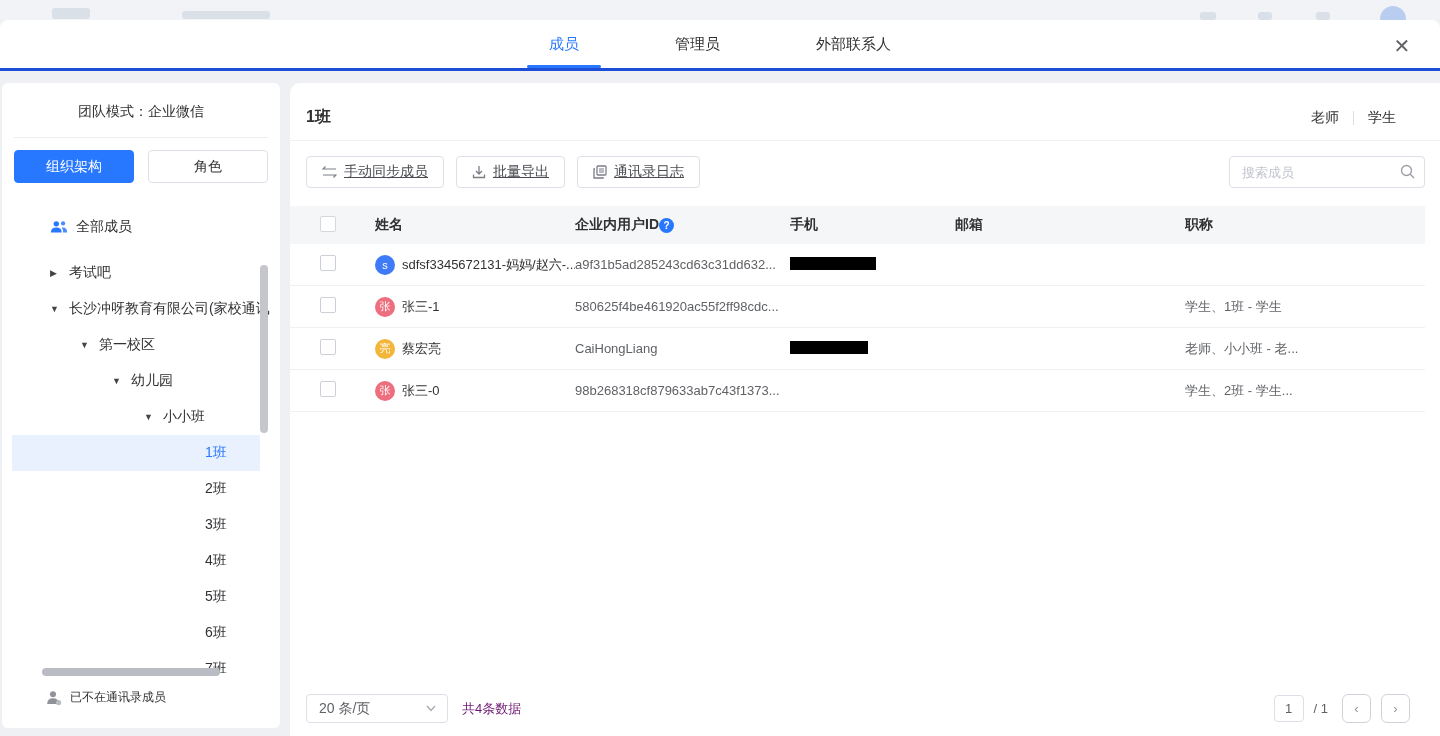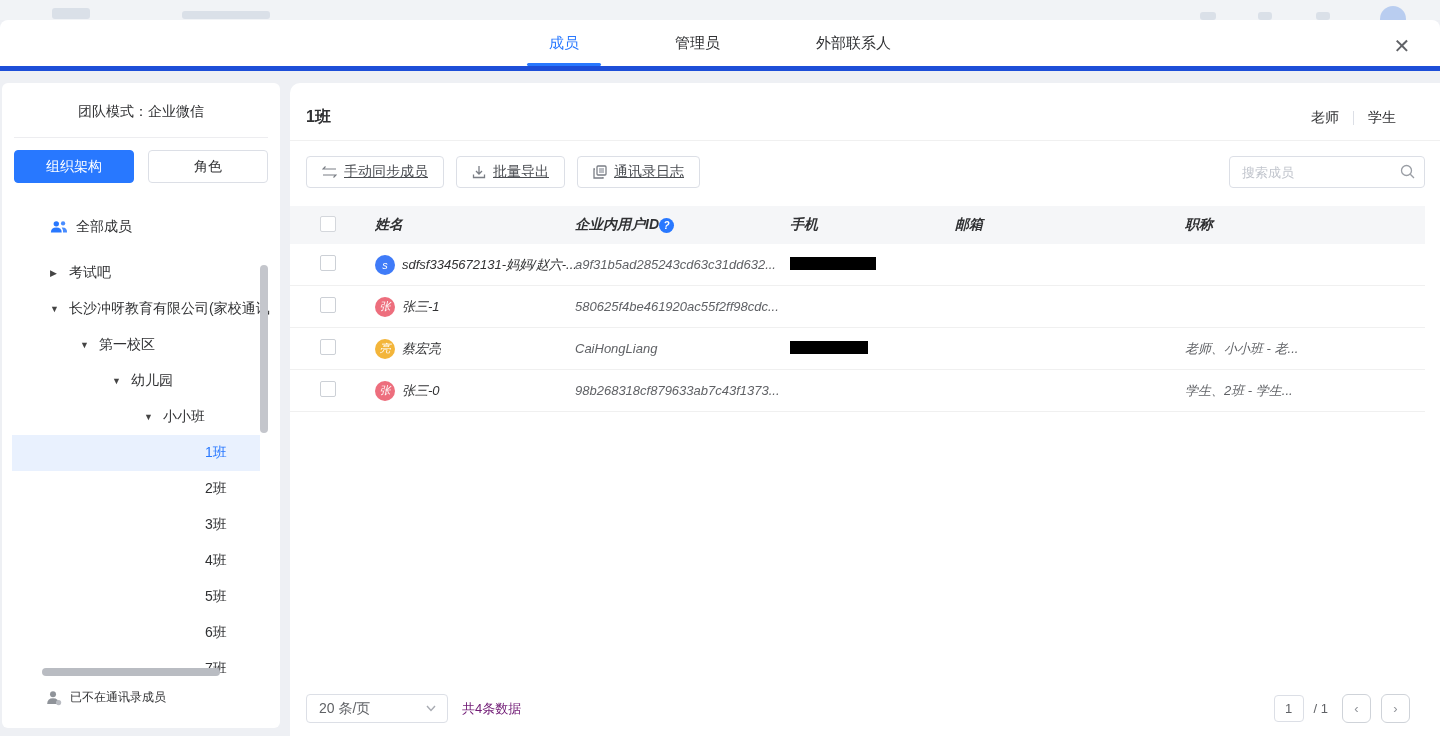--- a/index.html
+++ b/index.html
@@ -7,21 +7,21 @@
   body { font-family:"Liberation Sans","DejaVu Sans",sans-serif; background:#eef0f4; color:#303133; }
   .screen { position:relative; width:1440px; height:736px; }
 
   
   .backdrop { position:absolute; top:0; left:0; width:1440px; height:20px; background:#f1f3f6; }
   .bd-blob { position:absolute; background:#c7d0dd; opacity:.55; border-radius:3px; }
   .bd-avatar { position:absolute; width:26px; height:26px; border-radius:50%; background:#b9cdf0; top:6px; left:1380px; }
 
   
   .modal { position:absolute; top:20px; left:0; width:1440px; height:716px; background:#eef0f4; display:flex; flex-direction:column; border-radius:8px 8px 0 0; overflow:hidden; }
-  .modal-header { position:relative; height:51px; background:#fff; border-bottom:5px solid #1d4ed8; display:flex; justify-content:center; align-items:center; flex:none; }
+  .modal-header { position:relative; height:51px; background:#fff; border-bottom:3px solid #1d4ed8; display:flex; justify-content:center; align-items:center; flex:none; }
   .tabs { display:flex; height:100%; }
   .tab { position:relative; display:flex; align-items:center; padding:0 22px; margin:0 26px; font-size:15px; color:#303133; cursor:pointer; }
   .tab.active { color:#2878ff; }
   .tab.active::after { content:""; position:absolute; left:0; right:0; bottom:0; height:3px; background:#2878ff; border-radius:2px; }
   .close-btn { position:absolute; right:18px; top:0; height:51px; width:40px; border:none; background:transparent; font-size:20px; color:#606266; cursor:pointer; }
 
   .modal-body { flex:1; display:flex; padding:12px 0 0 2px; gap:10px; min-height:0; }
 
   
   .sidebar { position:relative; width:278px; flex:none; background:#fff; border-radius:6px; margin-bottom:8px; overflow:hidden; }
@@ -56,21 +56,21 @@
 
   .toolbar { display:flex; align-items:center; padding:15px 15px 14px 16px; }
   .tb-btn { display:flex; align-items:center; gap:7px; height:32px; padding:0 15px; margin-right:12px; background:#fff; border:1px solid #dcdfe6; border-radius:4px; font-size:14px; color:#4a4d52; cursor:pointer;text-decoration:underline; }
   .tb-btn svg { flex:none; }
   .search-box { margin-left:auto; position:relative; width:196px; height:32px; }
   .search-box input { width:100%; height:100%; border:1px solid #dcdfe6; border-radius:4px; padding:0 32px 0 12px; font-size:13px; color:#303133; outline:none; font-family:inherit; }
   .search-box input::placeholder { color:#c0c4cc; }
   .search-icon { position:absolute; right:10px; top:8px; }
 
   .table { margin:4px 15px 0 0; }
-  .trow { display:grid; grid-template-columns:55px 200px 215px 165px 230px 1fr; align-items:center; padding-left:30px;font-style:italic; }
+  .trow { display:grid; grid-template-columns:55px 200px 215px 165px 230px 1fr; align-items:center; padding-left:30px; }
   .thead { height:38px; background:#f5f6f8; font-weight:bold; font-size:14px; color:#303133; }
   .th-id { display:flex; align-items:center; }
   .help-badge { width:15px; height:15px; border-radius:50%; background:#2878ff; color:#fff; font-size:10px; font-weight:bold; display:flex; align-items:center; justify-content:center; cursor:pointer; }
   .tbody-row { height:42px; border-bottom:1px solid #f0f0f0; font-size:13px; color:#606266; }
   .name-cell { display:flex; align-items:center; font-size:13px; color:#303133; overflow:hidden; white-space:nowrap; }
   .avatar { width:20px; height:20px; border-radius:50%; color:#fff; font-size:11px; display:flex; align-items:center; justify-content:center; margin-right:7px; flex:none; }
   .cb { width:16px; height:16px; border:1px solid #ccd0d6; border-radius:2px; background:#fff; cursor:pointer; }
   .redact { display:inline-block; height:13px; width:86px; background:#000; }
   .redact.short { width:78px; }
   .cell { overflow:hidden; white-space:nowrap; }
@@ -253,20 +253,21 @@
 
           <div class="trow tbody-row">
             <div><span class="cb" style="display:inline-block;"></span></div>
             <div class="name-cell">
               <span class="avatar" style="background: rgb(237, 110, 125);">张</span>
               <span class="cell">张三-1</span>
             </div>
             <div class="cell">580625f4be461920ac55f2ff98cdc...</div>
             <div></div>
             <div class="cell"></div>
+            <div class="cell">学生、1班 - 学生</div>
           </div>
 
           <div class="trow tbody-row">
             <div><span class="cb" style="display:inline-block;"></span></div>
             <div class="name-cell">
               <span class="avatar" style="background: rgb(243, 181, 58);">亮</span>
               <span class="cell">蔡宏亮</span>
             </div>
             <div class="cell">CaiHongLiang</div>
             <div><span class="redact short"></span></div>

